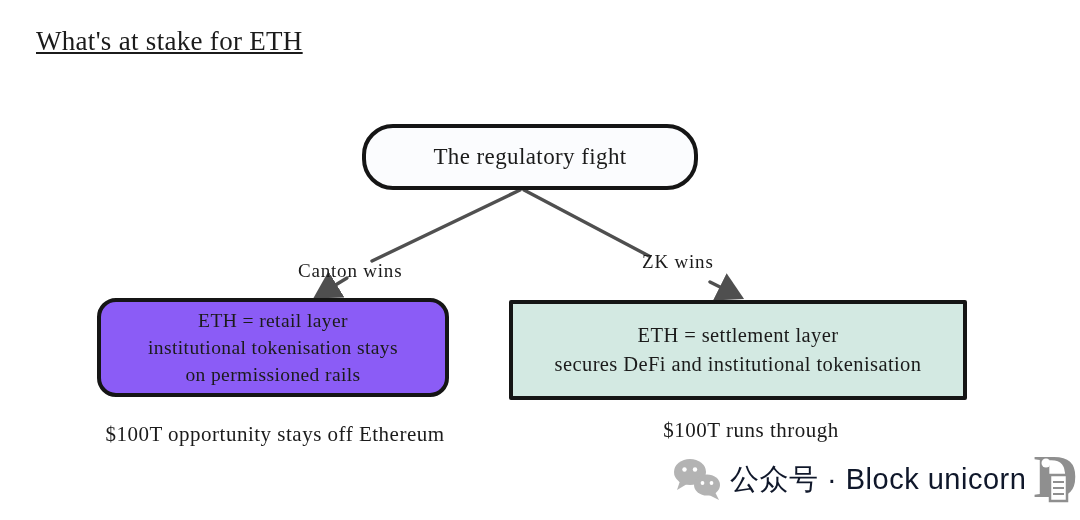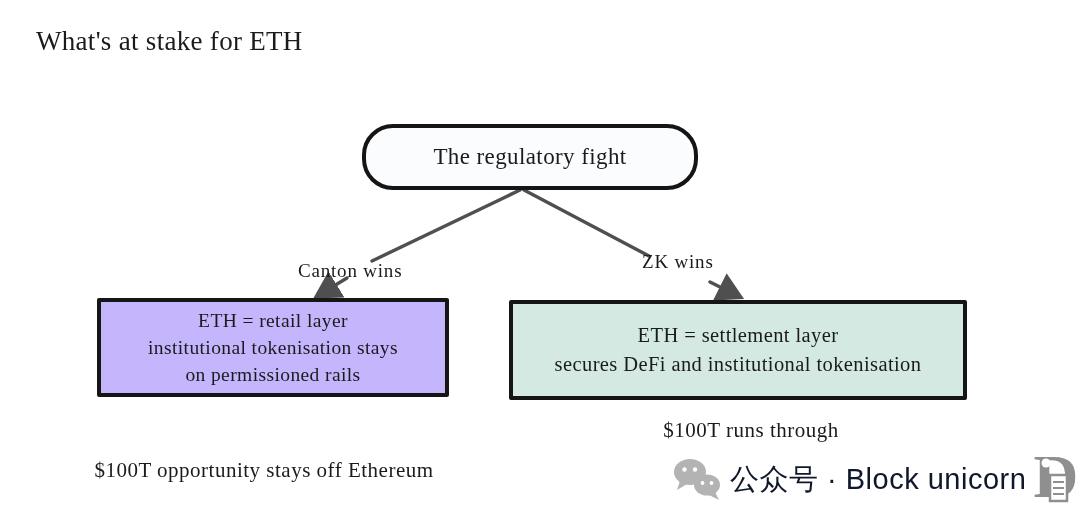--- a/index.html
+++ b/index.html
@@ -10,20 +10,21 @@
     background: #ffffff;
     font-family: "Liberation Serif", serif;
     color: #1b1b1b;
   }
   .abs { position: absolute; }
   .page-title {
     left: 36px; top: 26px;
     font-size: 27px; font-weight: 400;
     letter-spacing: 0.3px;
     margin: 0;
+    text-decoration: underline;
   }
   .overlay-svg {
     left: 0; top: 0; width: 1080px; height: 520px;
     pointer-events: none;
   }
   .node {
     border: 4px solid #151515;
     border-radius: 2px;
     box-sizing: border-box;
     display: flex; flex-direction: column;
@@ -46,21 +47,21 @@
   .branch-label {
     font-size: 19px; letter-spacing: 0.8px;
     text-align: left; white-space: nowrap;
   }
   .branch-label.canton { left: 298px; top: 260px; width: 130px; }
   .branch-label.zk     { left: 642px; top: 251px; width: 96px; }
   .caption {
     font-size: 21px; letter-spacing: 0.5px;
     text-align: center; line-height: 30px;
   }
-  .caption.left-caption  { left: 59px;  top: 419px; width: 410px; margin-top: 36px; }
+  .caption.left-caption  { left: 70px;  top: 419px; width: 410px; }
   .caption.right-caption { left: 601px; top: 415px; width: 300px; }
   .watermark {
     left: 672px; top: 452px; width: 420px; height: 56px;
     display: flex; align-items: center;
     font-family: "Liberation Sans", sans-serif;
   }
   .watermark-text {
     font-size: 29px; color: #0f172a;
     white-space: nowrap; margin-left: 8px;
     letter-spacing: 0.5px;
@@ -89,21 +90,21 @@
   </g>
 </svg>
 
 <div class="abs node root-node" style="background: rgb(251, 252, 254); border-radius: 31px;">
   <span>The regulatory fight</span>
 </div>
 
 <div class="abs branch-label canton">Canton wins</div>
 <div class="abs branch-label zk">ZK wins</div>
 
-<div class="abs node left-node" style="background: #c4b5fd;">
+<div class="abs node left-node" style="background: #8b5cf6; border-radius: 19px;">
   <span>ETH = retail layer</span>
   <span>institutional tokenisation stays</span>
   <span>on permissioned rails</span>
 </div>
 
 <div class="abs node right-node" style="background: rgb(211, 233, 226);">
   <span>ETH = settlement layer</span>
   <span>secures DeFi and institutional tokenisation</span>
 </div>
 

